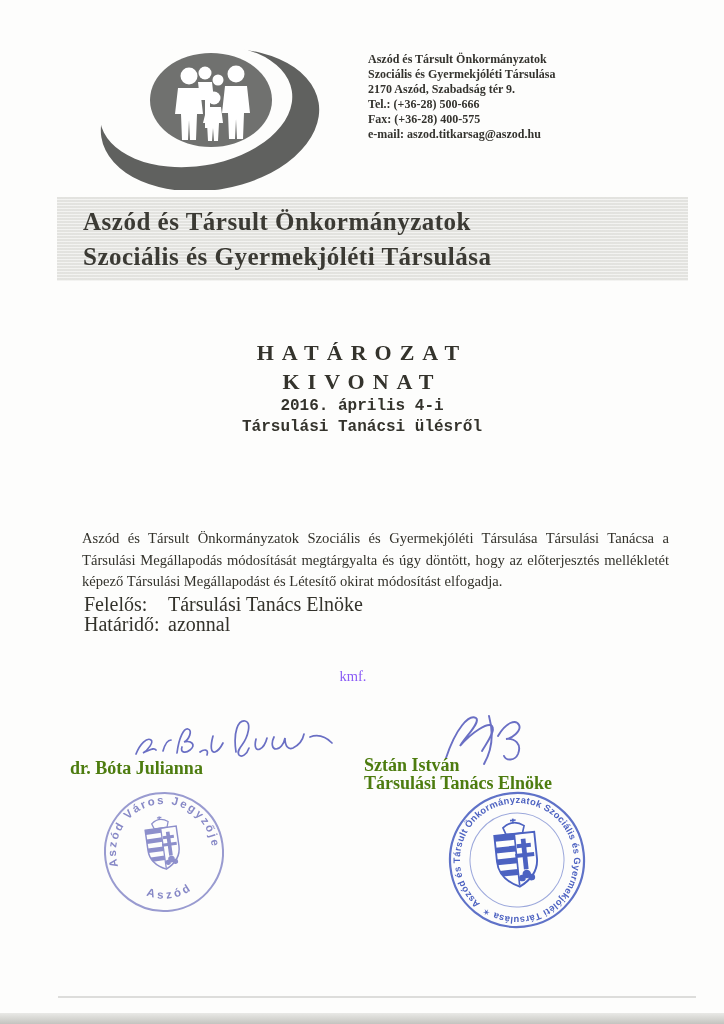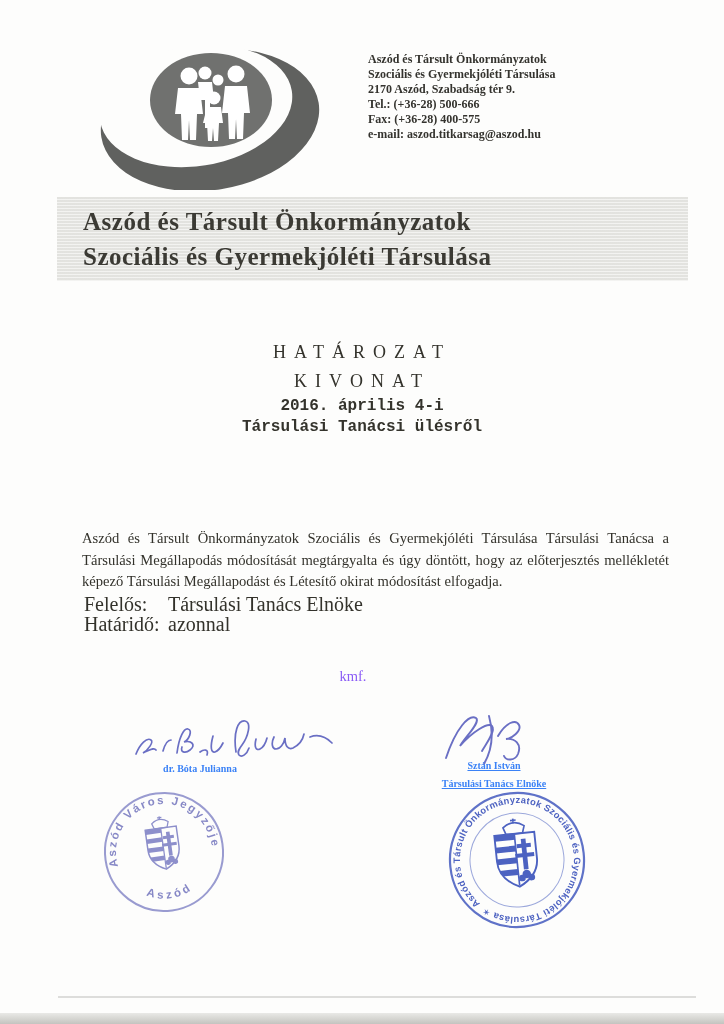--- a/index.html
+++ b/index.html
@@ -19,43 +19,43 @@
   .banner{
     position:absolute;left:57px;top:197px;width:631px;height:84px;
     background:#e9e9e6;
     background-image:repeating-linear-gradient(0deg, rgba(255,255,255,.45) 0 1px, rgba(198,198,192,.18) 1px 3px);
     box-sizing:border-box;padding:7px 0 0 26px;
   }
   .banner div{font-size:25px;font-weight:bold;color:#3b3a34;line-height:35px;letter-spacing:.5px;}
 
   
   .title-block{position:absolute;left:0;top:338px;width:724px;text-align:center;color:#34332c;}
-  .title-block .big{font-size:18px;font-weight:normal;letter-spacing:8px;line-height:29px;}
+  .title-block .big{font-size:22px;font-weight:bold;letter-spacing:8px;line-height:29px;}
   .title-block .small{font-size:16px;font-weight:bold;line-height:21px;font-family:Liberation Mono, monospace;}
 
   .res-heading{
     position:absolute;left:82px;top:452px;width:587px;
     font-size:14.6px;font-weight:bold;line-height:21.5px;
     text-align:justify;text-decoration:underline;text-underline-offset:3px;
     color:#33322b;
   }
   .res-body{
     position:absolute;left:82px;top:528px;width:587px;margin:0;
     font-size:14.6px;line-height:21.5px;text-align:justify;color:#33322b;
   }
   .meta{position:absolute;left:84px;top:595px;font-size:20px;line-height:19.5px;color:#33322b;}
   .meta .row{display:flex;}
   .meta .lbl{width:84px;}
 
   .kmf{position:absolute;left:0;top:668px;width:706px;text-align:center;font-size:14.5px;color:#8b5cf6;}
 
   
-  .sig-block{position:absolute;text-align:center;font-size:10px;font-weight:bold;line-height:17.5px;color:#3b82f6;}
+  .sig-block{position:absolute;text-align:left;font-size:18px;font-weight:bold;line-height:17.5px;color:#4d7c0f;}
   .sig-left{left:70px;top:760px;width:260px;}
-  .sig-right{left:364px;top:757px;width:260px;text-decoration:underline;}
+  .sig-right{left:364px;top:757px;width:260px;}
   .sig-script{position:absolute;pointer-events:none;}
   .sig-script-left{left:128px;top:714px;}
   .sig-script-right{left:436px;top:708px;}
 
   
   .stamp{position:absolute;opacity:.92;}
   .stamp-left{left:88px;top:779px;}
   .stamp-right{left:433px;top:778px;}
   .stamp text{font-family:"Liberation Sans","DejaVu Sans",sans-serif;font-weight:bold;}
 

